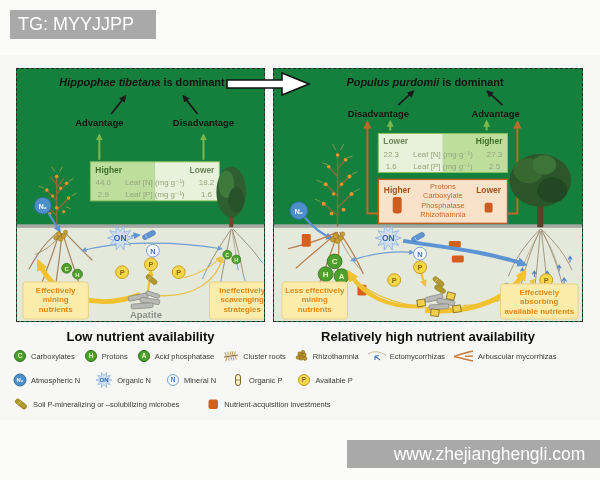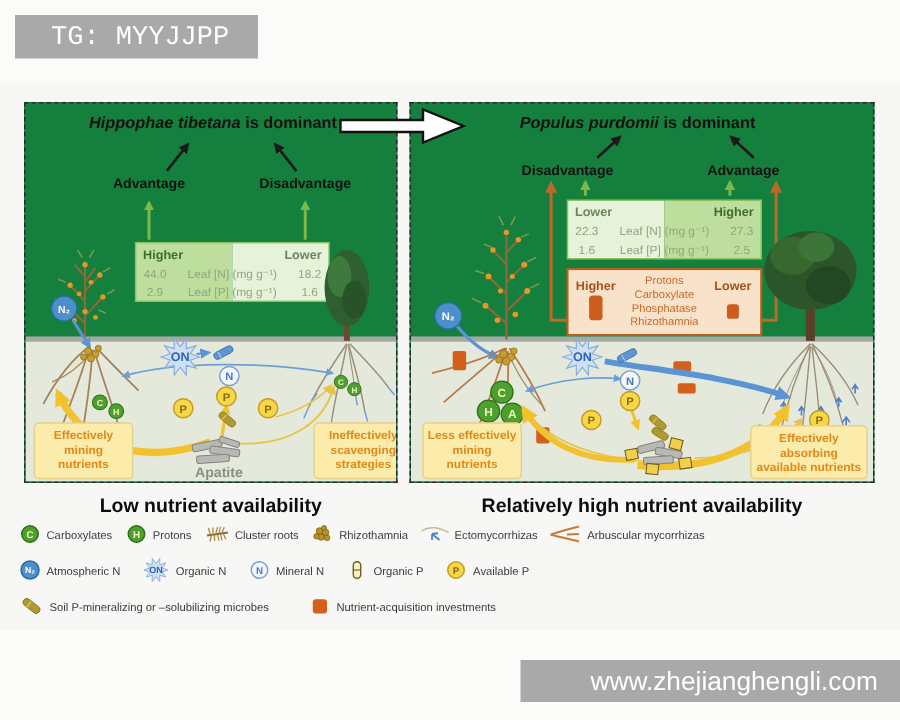--- a/index.html
+++ b/index.html
@@ -8,21 +8,21 @@
   .figure{position:absolute;left:0;top:55px;width:600px;height:365px;background:#f7f8f5;}
   .panel{position:absolute;top:13px;height:254px;border:1.6px dashed #2a2a2a;background:#15803d;box-sizing:border-box;}
   .panel-left{left:16px;width:249px;}
   .panel-right{left:273px;width:310px;}
   .scene{position:absolute;left:0;top:0;width:100%;height:100%;}
   .cap{position:absolute;font-weight:bold;font-size:13px;color:#0d0d0d;text-align:center;}
   .cap-left{left:16px;top:274px;width:249px;}
   .cap-right{left:273px;top:274px;width:310px;}
   .bigarrow{position:absolute;left:224px;top:16px;}
   .wm{position:absolute;background:#a9a9a9;color:#fff;display:flex;align-items:center;padding-left:17px;}
-  .wm-top{left:10px;top:10px;width:138px;height:29px;font-size:18px;padding-left:24px;font-family:Liberation Mono, monospace;}
+  .wm-top{left:10px;top:10px;width:138px;height:29px;font-size:18px;padding-left:8px;}
   .wm-bottom{left:347px;top:440px;width:251px;height:28px;font-size:17.5px;justify-content:center;}
   .legend{position:absolute;left:12px;top:293px;width:578px;}
   .lrow{display:flex;align-items:center;}
   .lrow1{gap:8px;}
   .lrow2{gap:14px;margin-top:7px;}
   .lrow3{gap:26px;margin-top:7px;}
   .li{display:flex;align-items:center;white-space:nowrap;}
   .lil{font-size:7.5px;color:#3a3a3a;margin-left:3px;}
   
   text{font-family:"Liberation Sans","DejaVu Sans",sans-serif;}
@@ -496,20 +496,27 @@
           <span class="lil">Carboxylates</span>
         </span>
         <span class="li">
           <svg width="16" height="16" viewBox="0 0 16 16">
               <circle cx="8" cy="8" r="5.5" fill="#4da02e" stroke="#2e6e18"></circle>
               <text class="t-sym-g" x="8" y="10.4" font-size="6.5" text-anchor="middle">H</text>
             </svg>
           <span class="lil">Protons</span>
         </span>
         <span class="li">
+          <svg width="16" height="16" viewBox="0 0 16 16">
+              <circle cx="8" cy="8" r="5.5" fill="#4da02e" stroke="#2e6e18"></circle>
+              <text class="t-sym-g" x="8" y="10.4" font-size="6.5" text-anchor="middle">A</text>
+            </svg>
+          <span class="lil">Acid phosphatase</span>
+        </span>
+        <span class="li">
           <svg width="18" height="16" viewBox="0 0 18 16">
               <path d="M2,9 L16,7" stroke="#8a6a3a" stroke-width="1.2" fill="none"></path>
               <path d="M4,8 l-1,-4 M6,7.7 l0,-4 M8,7.4 l1,-4 M10,7.2 l1,-4 M12,7 l1.5,-3.5 M5,9 l-1,4 M7,8.7 l0,4 M9,8.4 l1,4 M11,8.2 l1,4 M13,8 l1.5,3.5" stroke="#b08a4a" stroke-width="0.9" fill="none"></path>
             </svg>
           <span class="lil">Cluster roots</span>
         </span>
         <span class="li">
           <svg width="16" height="16" viewBox="0 0 16 16">
               <g fill="#b8922e" stroke="#7a5c10" stroke-width="0.5">
                 <circle cx="6" cy="6" r="2.2"></circle>

